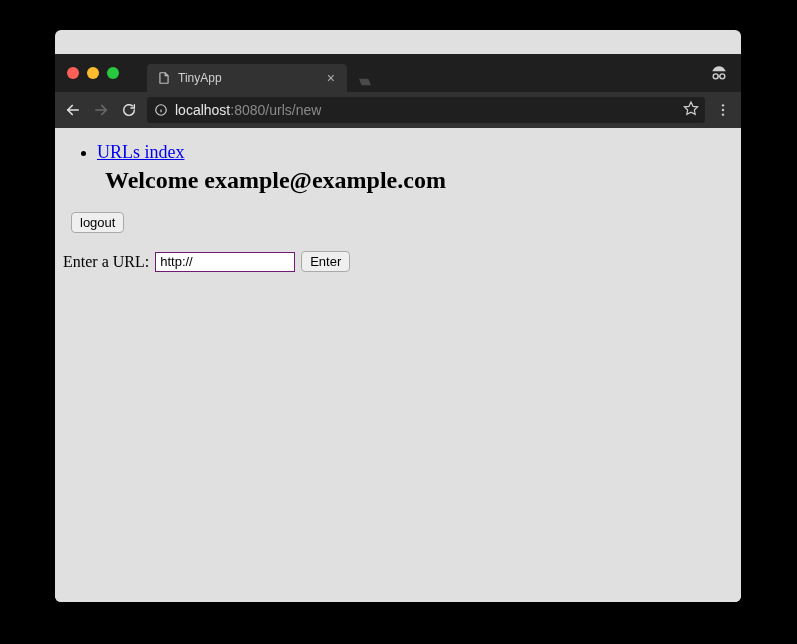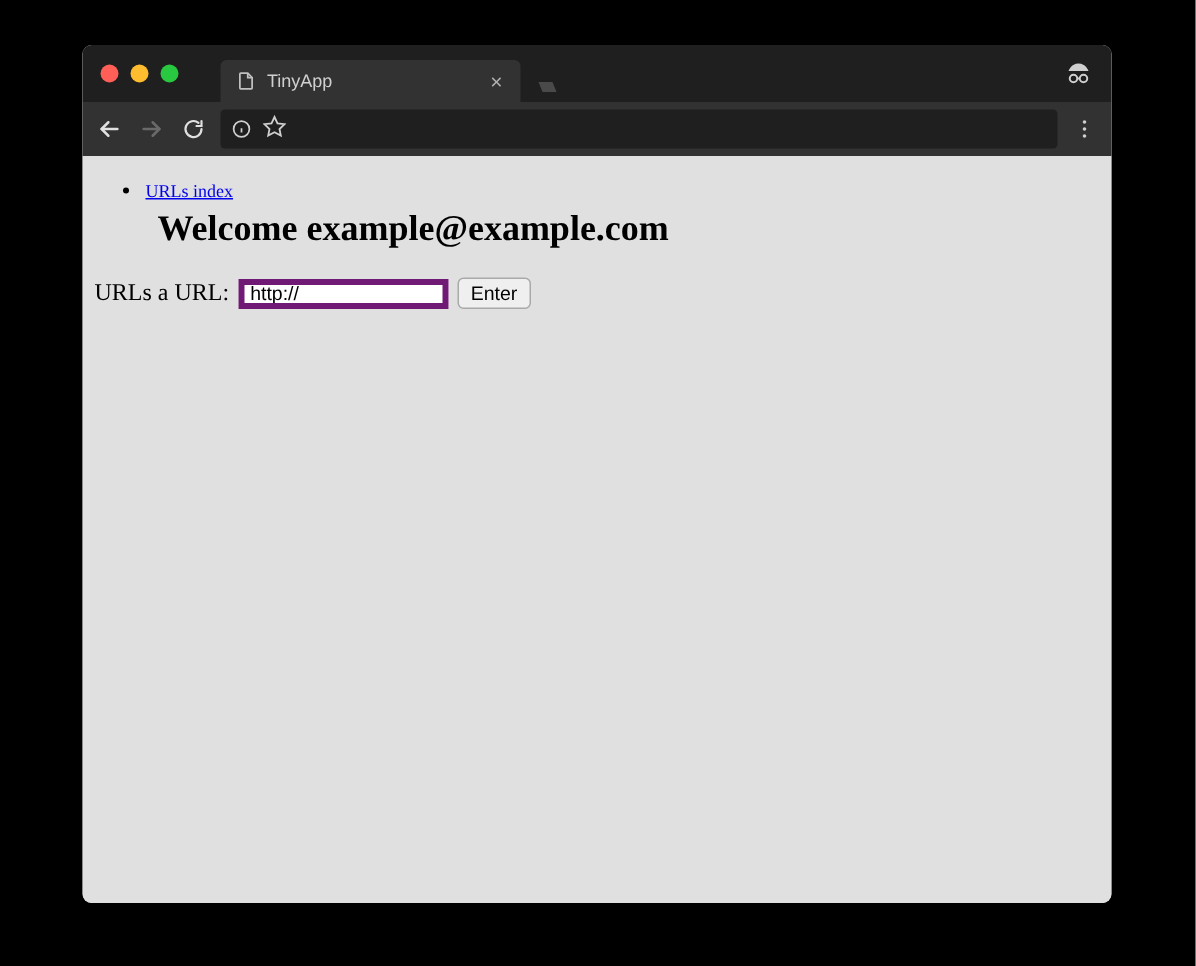--- a/index.html
+++ b/index.html
@@ -20,20 +20,21 @@
       background: #e0e0e0;
       display: flex;
       flex-direction: column;
     }
     .titlebar {
       background: #1f1f1f;
       height: 38px;
       display: flex;
       align-items: center;
       position: relative;
+      margin-top: 24px;
     }
     .traffic-lights {
       display: flex;
       gap: 8px;
       padding-left: 12px;
       align-items: center;
     }
     .light { width: 12px; height: 12px; border-radius: 50%; }
     .light.red { background: #ff5f57; }
     .light.yellow { background: #febc2e; }
@@ -138,21 +139,21 @@
       color: #000;
       overflow: auto;
     }
     .content ul {
       margin-left: 34px;
       margin-top: 4px;
     }
     .content a.link {
       color: #0000EE;
       text-decoration: underline;
-      font-size: 12px;
+      font-size: 18px;
     }
     .content h2.welcome {
       font-size: 24px;
       font-weight: bold;
       margin: 4px 0 18px 42px;
     }
     .content .logout-wrap {
       margin-left: 8px;
       margin-bottom: 18px;
     }
@@ -169,21 +170,21 @@
       font-size: 16px;
       display: flex;
       align-items: center;
       gap: 6px;
     }
     .form-row input[type=text] {
       font-family: Arial, sans-serif;
       font-size: 13px;
       padding: 2px 4px;
       background: #fff;
-      border: 4px solid #701a75;
+      border: 1px solid #701a75;
       width: 140px;
       height: 20px;
     }
   </style>
 </head>
 <body>
 
 <div class="window">
 
   <div class="titlebar">
@@ -239,20 +240,21 @@
         </svg>
     </div>
     <div class="addrbar">
       <span class="info-icon">
         <svg viewBox="0 0 24 24" fill="none" stroke="#cfcfcf" stroke-width="2">
             <circle cx="12" cy="12" r="9"></circle>
             <line x1="12" y1="8" x2="12" y2="8"></line>
             <line x1="12" y1="11" x2="12" y2="16"></line>
           </svg>
       </span>
+      <span class="url"><span class="host">localhost</span><span>:8080/urls/new</span></span>
       <span class="star">
         <svg viewBox="0 0 24 24" fill="none" stroke="#cfcfcf" stroke-width="1.8">
             <polygon points="12 3 15 9.5 22 10.2 17 15 18.3 21.5 12 18.3 5.7 21.5 7 15 2 10.2 9 9.5 12 3"></polygon>
           </svg>
       </span>
     </div>
     <div class="menu-btn">
       <svg viewBox="0 0 24 24" fill="#cfcfcf">
           <circle cx="12" cy="5" r="1.8"></circle>
           <circle cx="12" cy="12" r="1.8"></circle>
@@ -263,21 +265,24 @@
 
   <div class="content">
     <ul>
       <li>
         <a href="#" class="link">URLs index</a>
       </li>
     </ul>
 
     <h2 class="welcome"><span>Welcome </span><span>example@example.com</span></h2>
 
+    <div class="logout-wrap">
+      <button class="btn">logout</button>
+    </div>
 
     <div class="form-row">
-      <span>URLs a URL:</span>
+      <span>Enter a URL:</span>
       <input type="text" value="http://" style="">
       <button class="btn">Enter</button>
     </div>
   </div>
 
 </div>
 
 </body></html>

